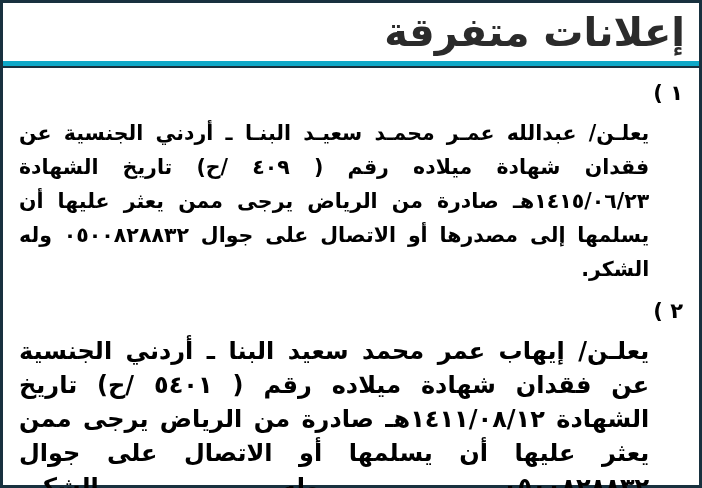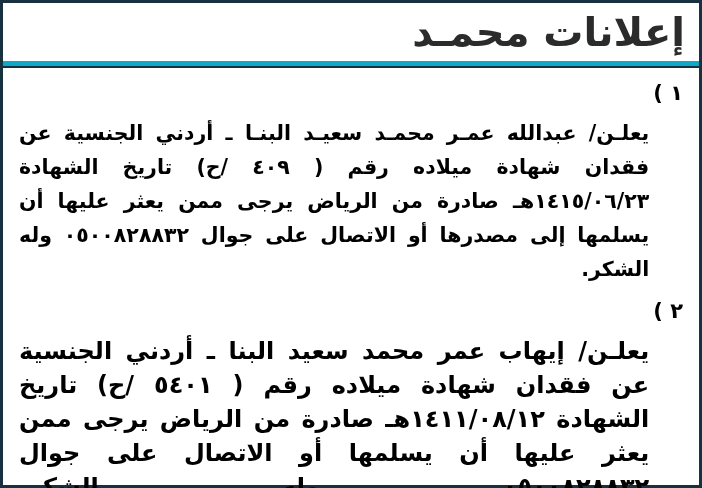--- a/index.html
+++ b/index.html
@@ -86,21 +86,21 @@
   .ad-2 .ad-text {
     font-size: 24px;
   }
 </style>
 </head>
 <body>
 
 <div class="page">
 
   <div class="header">
-    <div class="header-title">إعلانات محمـد</div>
+    <div class="header-title">إعلانات متفرقة</div>
   </div>
 
   <div class="header-rule"></div>
   <div class="header-rule2"></div>
 
   <div class="content">
 
     <div class="ad ad-1">
       <div class="ad-num">١ )</div>
       <div class="ad-text">يعلـن/ عبدالله عمـر محمـد سعيـد البنـا ـ أردني الجنسية عن فقدان شهادة ميلاده رقم ( ٤٠٩ /ح) تاريخ الشهادة ١٤١٥/٠٦/٢٣هـ صادرة من الرياض يرجى ممن يعثر عليها أن يسلمها إلى مصدرها أو الاتصال على جوال ٠٥٠٠٨٢٨٨٣٢ وله الشكر.</div>

